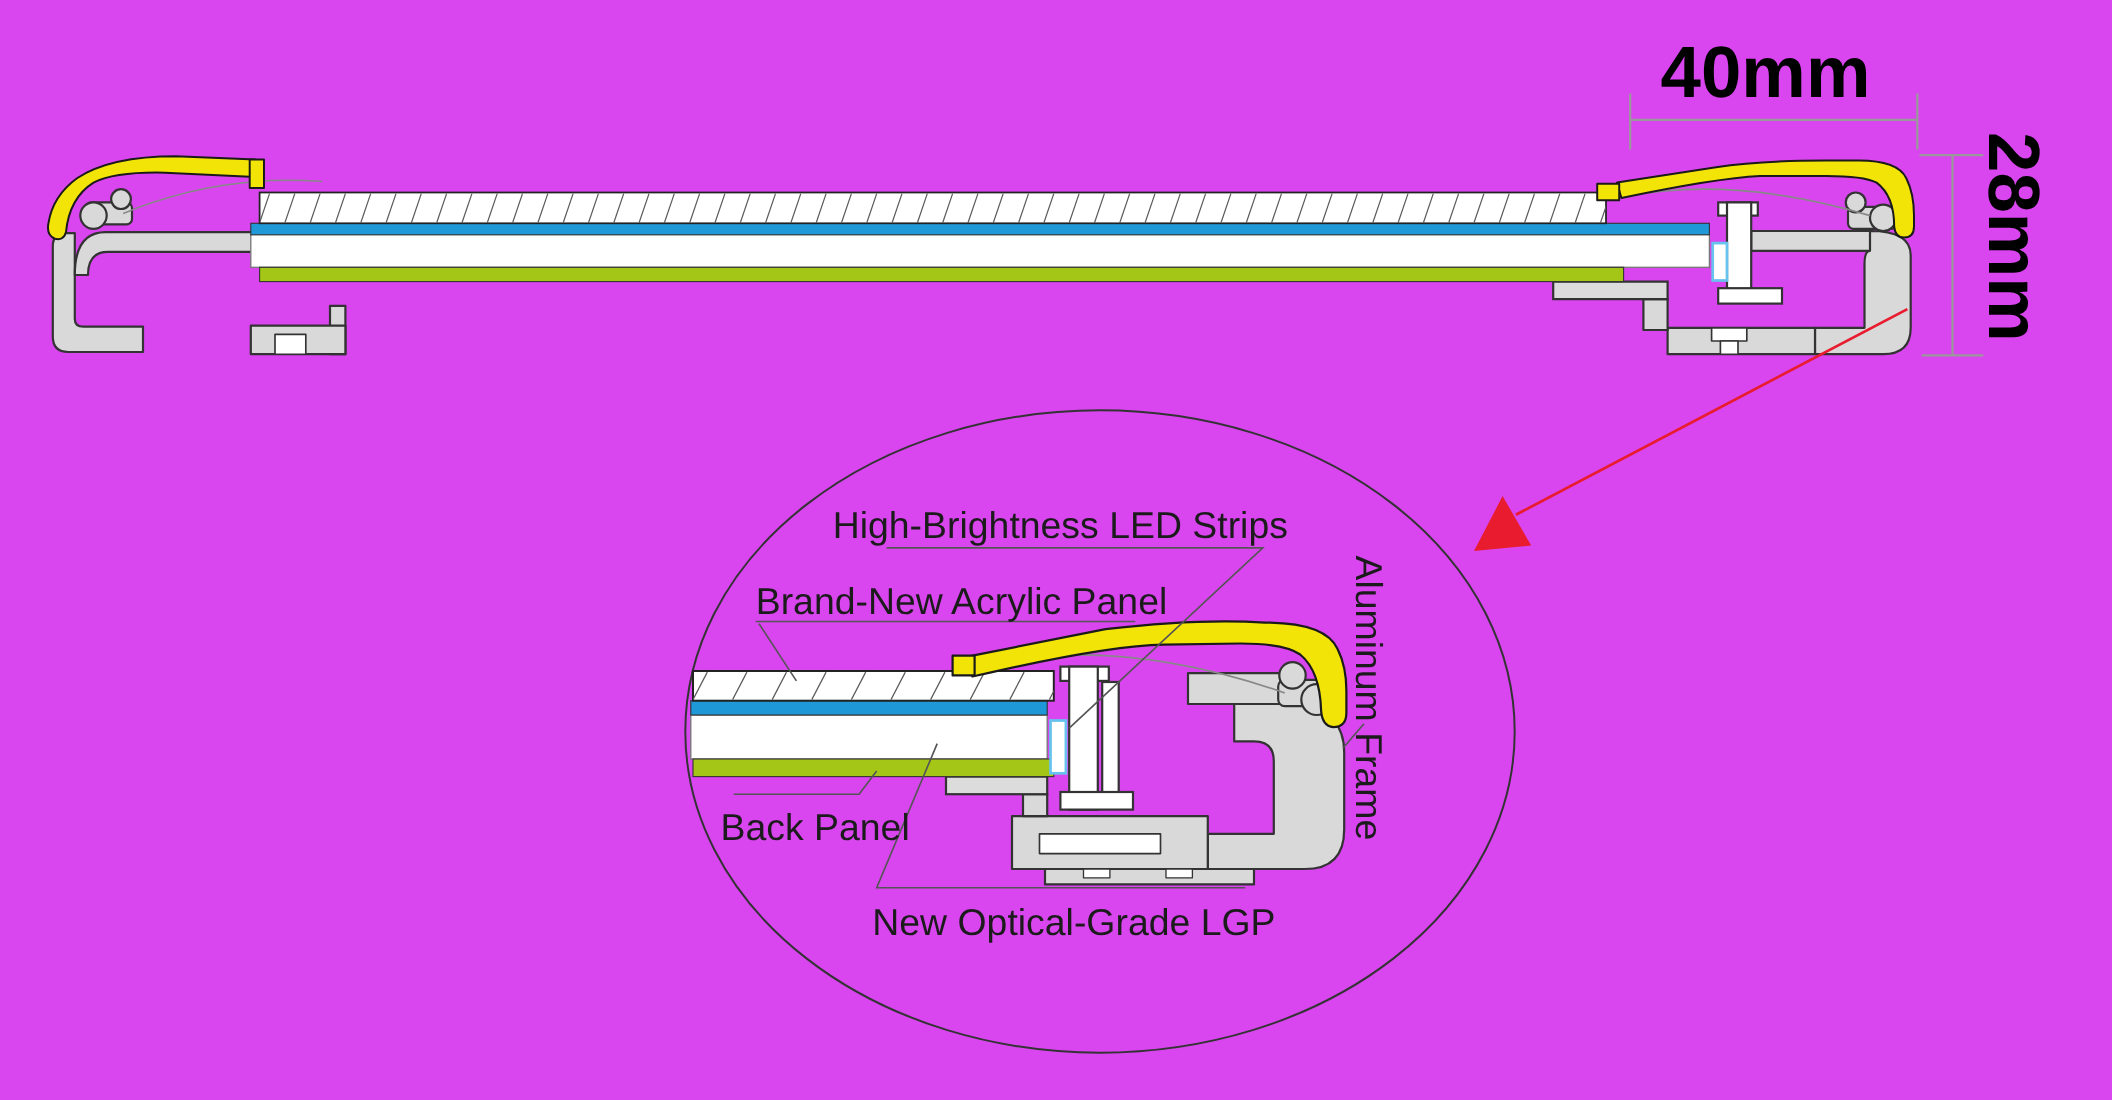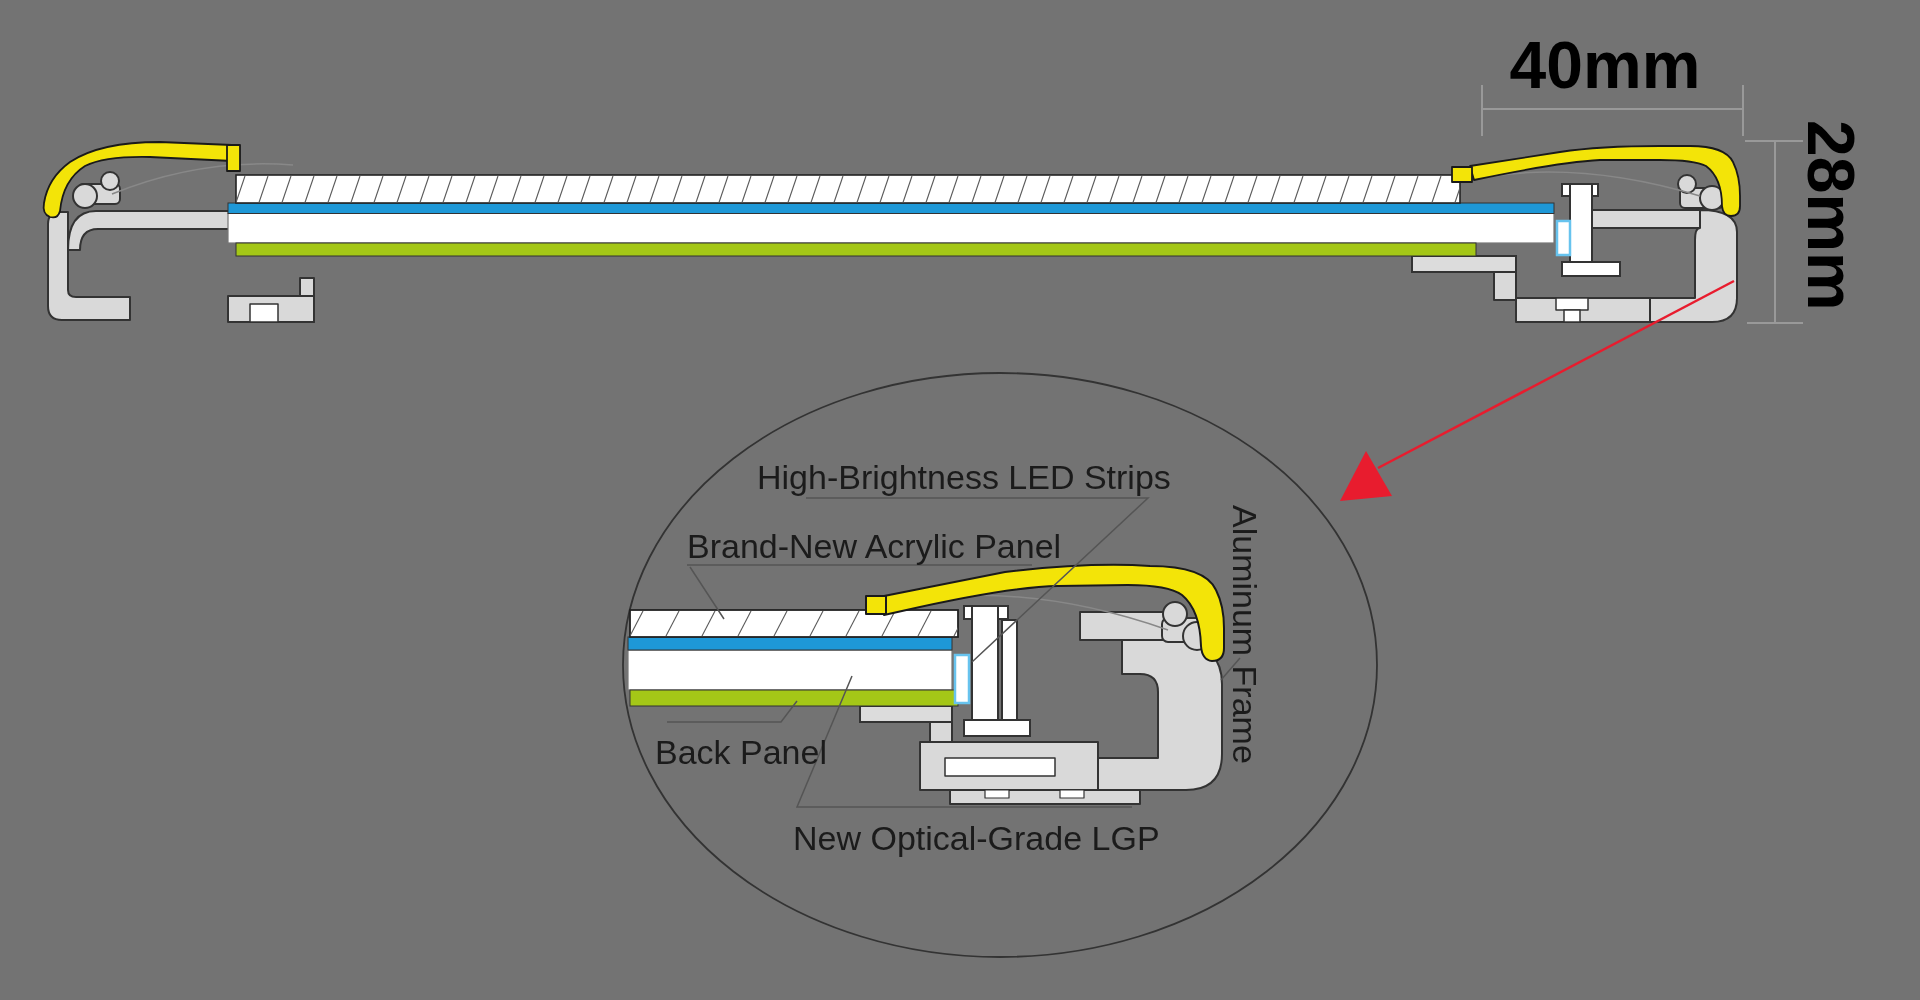--- a/index.html
+++ b/index.html
@@ -1,16 +1,16 @@
 <!DOCTYPE html>
 <html><head>
 <meta charset="utf-8">
 <style>
   html,body{margin:0;padding:0;background:#ffffff;}
-  #stage{position:relative;width:1920px;height:1000px;background:#737373;overflow:hidden;
+  #stage{position:relative;width:1920px;height:1000px;background:#d946ef;overflow:hidden;
          font-family:"Liberation Sans",sans-serif;}
   svg{position:absolute;left:0;top:0;}
   text{font-family:"Liberation Sans",sans-serif;}
   .callout{font-size:34px;fill:#1b1b1b;}
   .dim{font-size:66px;font-weight:bold;fill:#000;}
 </style>
 </head>
 <body>
 
 <div id="stage">

